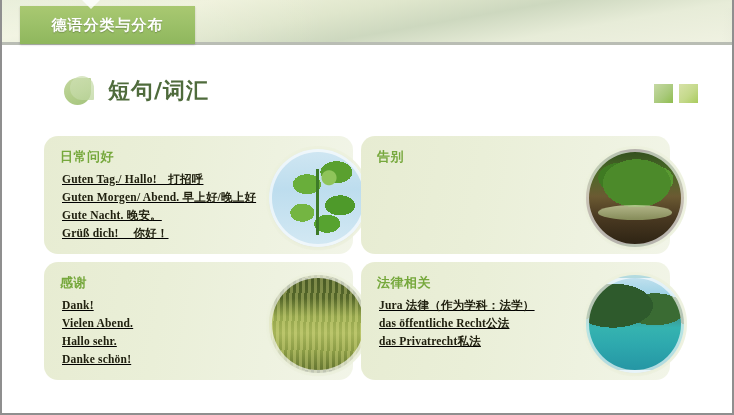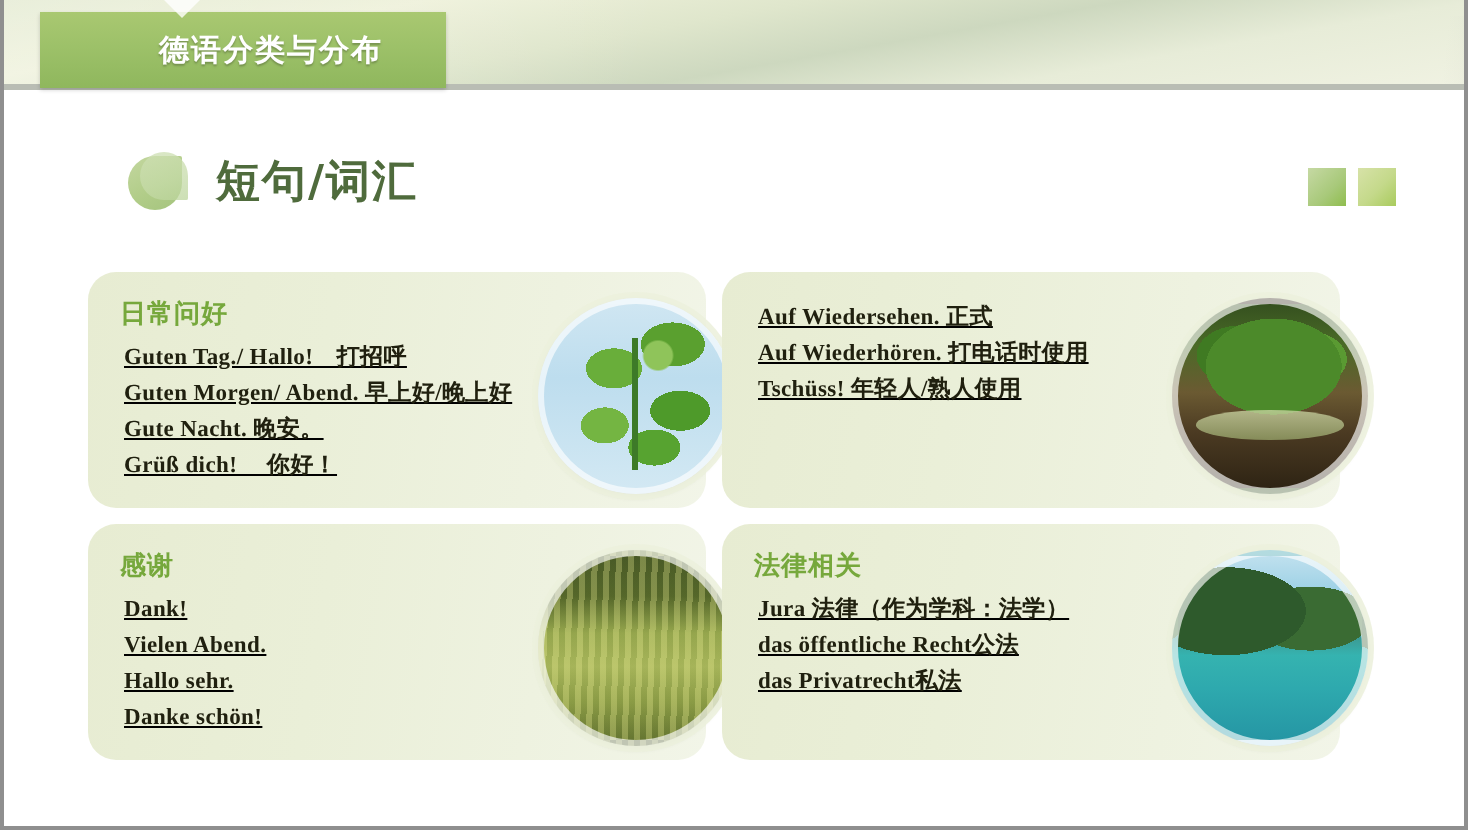--- a/index.html
+++ b/index.html
@@ -40,21 +40,20 @@
     position:absolute;left:0;top:42px;width:734px;height:3px;background:#b9bdb4;
   }
 
   
   .tab{
     position:absolute;left:18px;top:6px;width:175px;height:38px;
     background:linear-gradient(180deg,#a9c871 0%,#9dc169 45%,#8fb75d 100%);
     display:flex;align-items:center;justify-content:center;
     box-shadow:0 1px 2px rgba(0,0,0,.18);
     z-index:3;
-    padding-left:28px;
   }
   .tab-label{
     font-family:"DejaVu Sans", sans-serif;
     font-weight:bold;font-size:15px;color:#ffffff;letter-spacing:1px;
     text-shadow:0 1px 1px rgba(90,110,60,.55);
     white-space:nowrap;
   }
   .tab-arrow{
     position:absolute;left:80px;top:0px;width:0;height:0;
     border-left:9px solid transparent;border-right:9px solid transparent;
@@ -198,25 +197,21 @@
       <ul class="card-lines">
         <li>Guten Tag./ Hallo!　打招呼</li>
         <li>Guten Morgen/ Abend. 早上好/晚上好</li>
         <li>Gute Nacht. 晚安。</li>
         <li>Grüß dich!　 你好！</li>
       </ul>
       <div class="photo photo-plant"></div>
     </div>
 
     <div class="card">
-      <ul class="card-lines">
-        <li>Auf Wiedersehen. 正式</li>
-        <li>Auf Wiederhören. 打电话时使用</li>
-        <li>Tschüss! 年轻人/熟人使用</li>
-      </ul>
+      <div class="card-head">告别</div>
       <div class="photo photo-tree"></div>
     </div>
 
     <div class="card">
       <div class="card-head">感谢</div>
       <ul class="card-lines">
         <li>Dank!</li>
         <li>Vielen Abend.</li>
         <li>Hallo sehr.</li>
         <li>Danke schön!</li>

